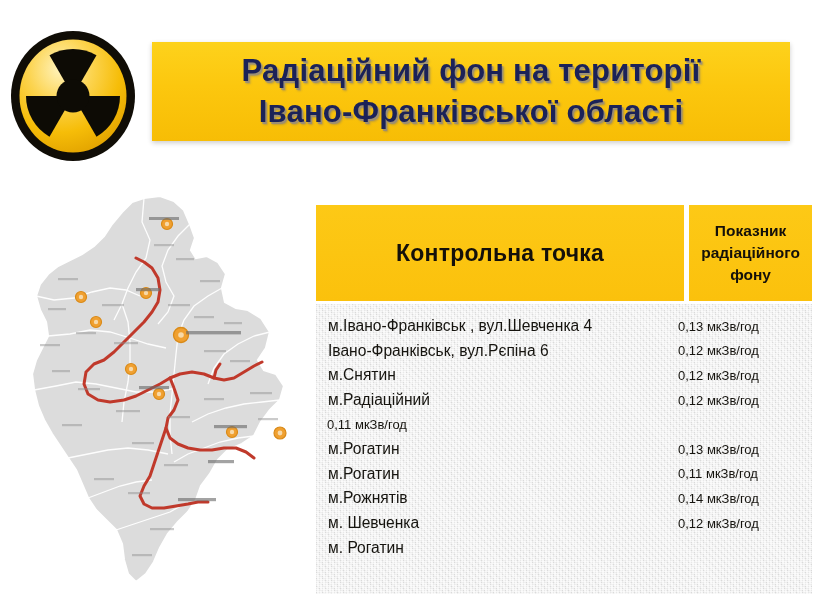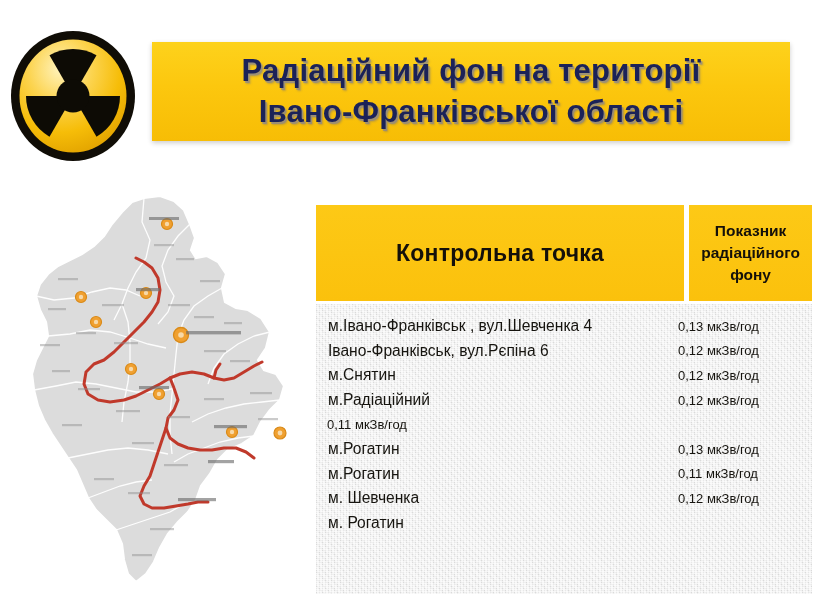--- a/index.html
+++ b/index.html
@@ -265,20 +265,24 @@
       </div>
       <div class="trow">
         <div class="cell-point">м.Рогатин</div>
         <div class="cell-value">0,13 мкЗв/год</div>
       </div>
       <div class="trow">
         <div class="cell-point">м.Рогатин</div>
         <div class="cell-value">0,11 мкЗв/год</div>
       </div>
       <div class="trow">
+        <div class="cell-point">м.Рожнятів</div>
+        <div class="cell-value">0,14 мкЗв/год</div>
+      </div>
+      <div class="trow">
         <div class="cell-point">м. Шевченка</div>
         <div class="cell-value">0,12 мкЗв/год</div>
       </div>
       <div class="trow">
         <div class="cell-point">м. Рогатин</div>
       </div>
     </div>
   </div>
 
 </div>

